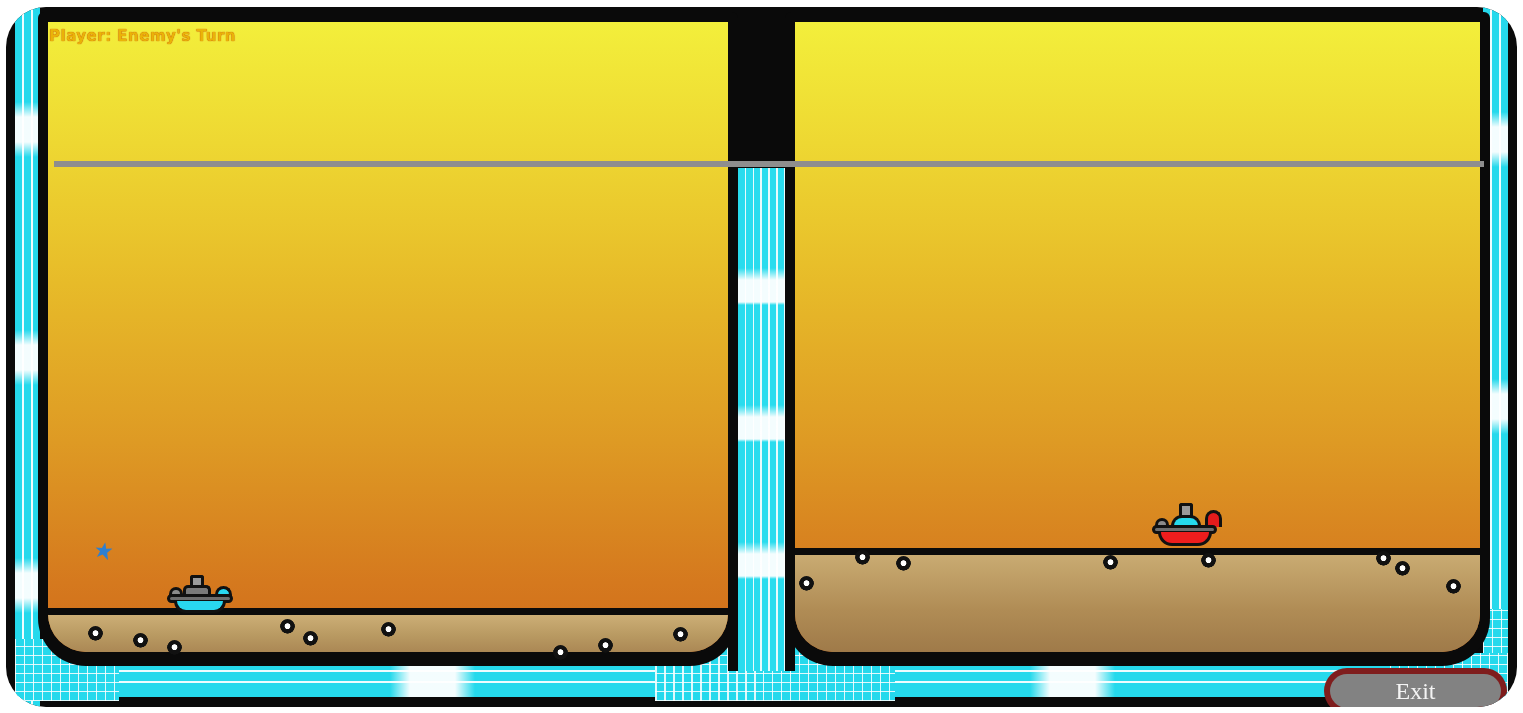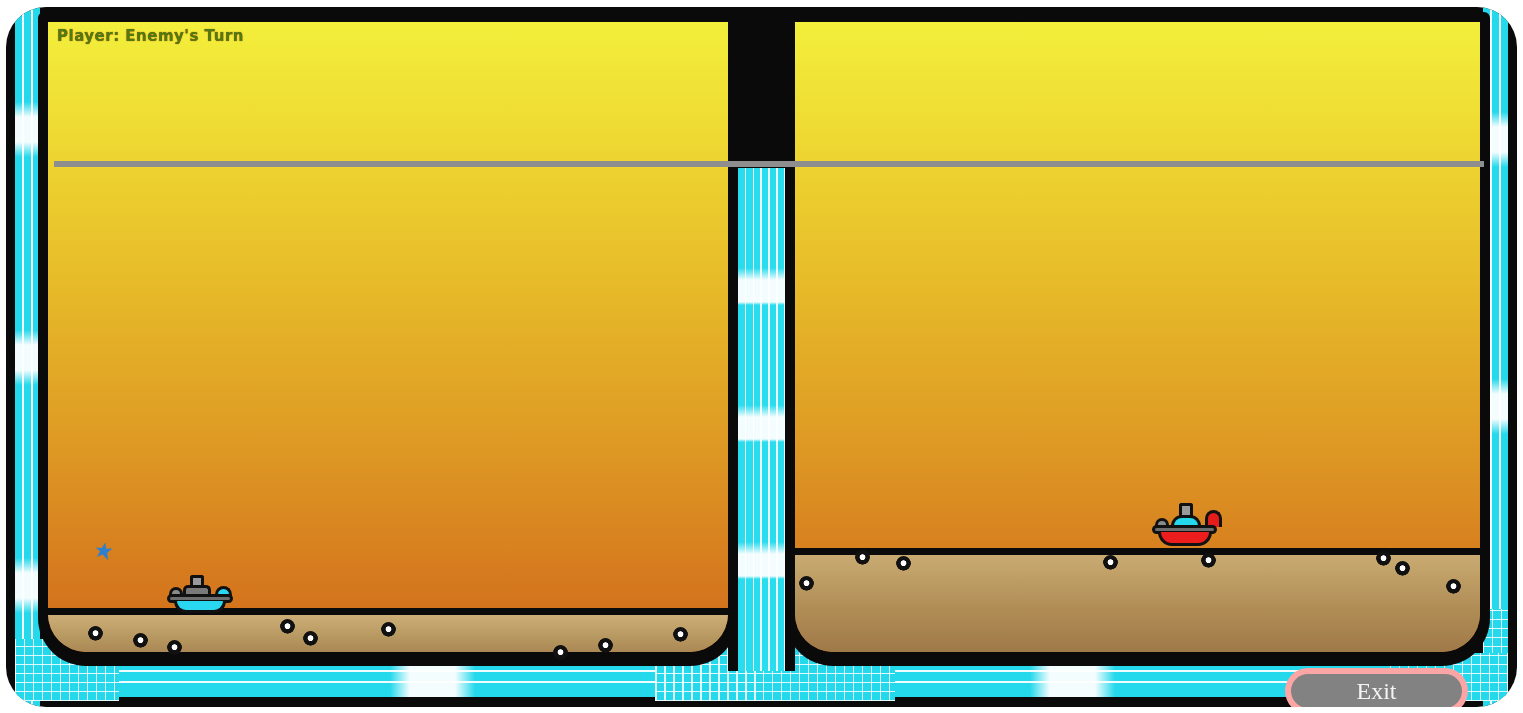--- a/index.html
+++ b/index.html
@@ -51,22 +51,22 @@
   #pillar{left:722px;top:151px;width:67px;height:513px;
     border:10px solid #0a0a0a;border-bottom:none;box-sizing:border-box;
     background:
       repeating-linear-gradient(180deg,rgba(255,255,255,0) 0 100px,rgba(255,255,255,.95) 112px 134px,rgba(255,255,255,0) 137px),
       repeating-linear-gradient(90deg,#29dcee 0 6.5px,#e8fbfd 6.5px 8px);}
 
   
   #horizon{left:48px;top:154px;width:1430px;height:6px;background:#8e8e8e;}
 
   
-  #hud-turn{left:43px;top:20px;font-size:15px;font-weight:bold;color:#4d7c0f;
-    letter-spacing:.5px;text-shadow:0 0 1px #b91208;padding-left:8px;}
+  #hud-turn{left:43px;top:20px;font-size:15px;font-weight:bold;color:#eab308;
+    letter-spacing:.5px;text-shadow:0 0 1px #b91208;}
 
   
   .crater{position:absolute;width:15px;height:15px;border-radius:50%;
     background:radial-gradient(circle at 50% 48%,#ffffff 0 2.6px,#111111 3.2px 7.2px,rgba(0,0,0,0) 7.6px);}
 
   
   #splat{left:95px;top:542px;width:17px;height:17px;background:#2e7fd0;
     clip-path:polygon(50% 0,63% 36%,100% 28%,74% 58%,88% 100%,50% 74%,20% 96%,31% 58%,0 42%,38% 38%);
     transform:rotate(12deg);}
 
@@ -83,21 +83,21 @@
 
   #tank-enemy{left:1152px;top:503px;width:70px;height:46px;}
   #tank-enemy .barrel{left:27px;top:0;width:14px;height:17px;background:#9a9a9a;border:3px solid #111;border-bottom:none;border-radius:3px 3px 0 0;}
   #tank-enemy .dome{left:19px;top:12px;width:30px;height:12px;background:#25d9ec;border:3px solid #111;border-bottom:none;border-radius:11px 11px 0 0;}
   #tank-enemy .bump-l{left:3px;top:15px;width:14px;height:8px;background:#8b8b8b;border:3px solid #111;border-bottom:none;border-radius:8px 8px 0 0;}
   #tank-enemy .dome-r{right:0;top:7px;width:17px;height:17px;background:#e41c1c;border:3px solid #111;border-bottom:none;border-radius:50% 50% 0 0;}
   #tank-enemy .platform{left:0;top:22px;width:65px;height:9px;background:#6e6e6e;border:3px solid #111;border-radius:6px;}
   #tank-enemy .hull{left:6px;top:29px;width:54px;height:14px;background:#ee1d1d;border:3px solid #111;border-top:none;border-radius:0 0 27px 27px;}
 
   
-  #exit-btn{left:1279px;top:661px;width:183px;height:46px;background:#fca5a5;
+  #exit-btn{left:1318px;top:661px;width:183px;height:46px;background:#7f1d1d;
     border-radius:24px;cursor:pointer;}
   #exit-btn .inner{position:absolute;left:6px;right:6px;top:6px;bottom:6px;
     background:#828282;border-radius:18px;display:flex;align-items:center;justify-content:center;}
   #exit-btn .label{font-family:"Liberation Serif",serif;font-size:24px;color:#f4f4f4;}
 </style>
 </head>
 <body>
 
 <div id="frame" class="abs">
 

